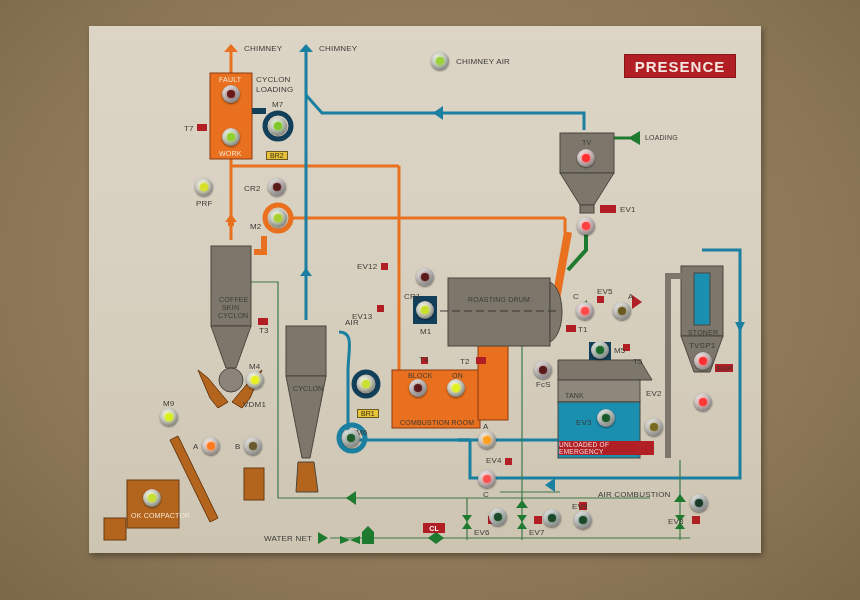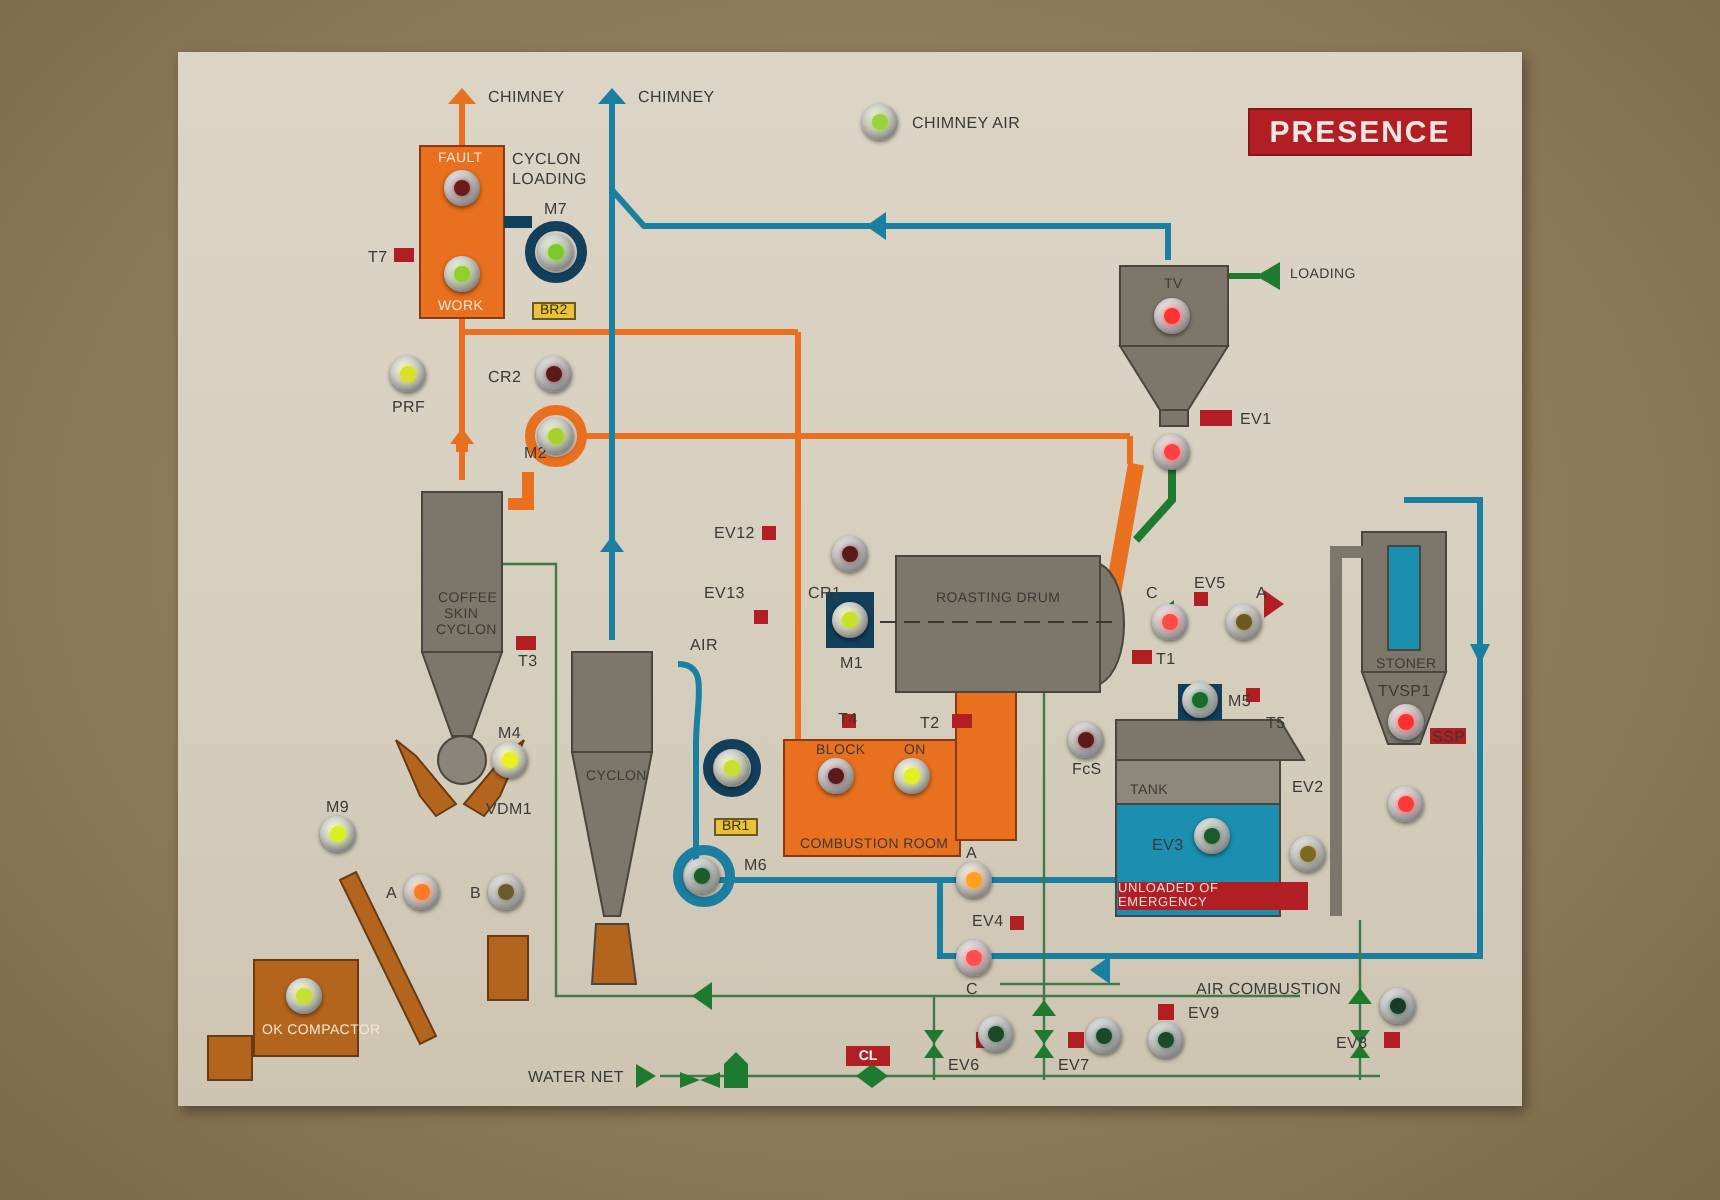--- a/index.html
+++ b/index.html
@@ -160,26 +160,26 @@
 <div class="lbl" style="left:456px;top:57px">CHIMNEY AIR</div>
 <div class="lbl w sm" style="left:219px;top:76px">FAULT</div>
 <div class="lbl w sm" style="left:219px;top:150px">WORK</div>
 <div class="lbl" style="left:256px;top:75px">CYCLON</div>
 <div class="lbl" style="left:256px;top:85px">LOADING</div>
 <div class="lbl" style="left:272px;top:100px">M7</div>
 <div class="tag" style="left:266px;top:151px">BR2</div>
 <div class="lbl" style="left:184px;top:124px">T7</div>
 <div class="lbl" style="left:196px;top:199px">PRF</div>
 <div class="lbl" style="left:244px;top:184px">CR2</div>
-<div class="lbl" style="left:262px;top:222px">M2</div>
+<div class="lbl" style="left:250px;top:222px">M2</div>
 <div class="lbl sm" style="left:645px;top:134px">LOADING</div>
 <div class="lbl sm" style="left:582px;top:139px">TV</div>
 <div class="lbl" style="left:620px;top:205px">EV1</div>
 <div class="lbl" style="left:357px;top:262px">EV12</div>
-<div class="lbl" style="left:352px;top:292px">EV13</div>
+<div class="lbl" style="left:352px;top:312px">EV13</div>
 <div class="lbl" style="left:345px;top:318px">AIR</div>
 <div class="lbl" style="left:404px;top:292px">CR1</div>
 <div class="lbl" style="left:420px;top:327px">M1</div>
 <div class="lbl sm" style="left:468px;top:296px">ROASTING DRUM</div>
 <div class="lbl" style="left:573px;top:292px">C</div>
 <div class="lbl" style="left:597px;top:287px">EV5</div>
 <div class="lbl" style="left:628px;top:292px">A</div>
 <div class="lbl" style="left:578px;top:325px">T1</div>
 <div class="lbl sm" style="left:219px;top:296px">COFFEE</div>
 <div class="lbl sm" style="left:222px;top:304px">SKIN</div>
@@ -188,36 +188,36 @@
 <div class="lbl" style="left:249px;top:362px">M4</div>
 <div class="lbl" style="left:243px;top:400px">VDM1</div>
 <div class="lbl sm" style="left:293px;top:385px">CYCLON</div>
 <div class="lbl" style="left:362px;top:378px">M3</div>
 <div class="tag" style="left:357px;top:409px">BR1</div>
 <div class="lbl" style="left:419px;top:355px">T4</div>
 <div class="lbl" style="left:460px;top:357px">T2</div>
 <div class="lbl sm" style="left:408px;top:372px">BLOCK</div>
 <div class="lbl sm" style="left:452px;top:372px">ON</div>
 <div class="lbl sm" style="left:400px;top:419px">COMBUSTION ROOM</div>
-<div class="lbl" style="left:372px;top:428px">M6</div>
+<div class="lbl" style="left:356px;top:428px">M6</div>
 <div class="lbl" style="left:614px;top:346px">M5</div>
 <div class="lbl" style="left:633px;top:357px">T5</div>
 <div class="lbl" style="left:536px;top:380px">FcS</div>
 <div class="lbl sm" style="left:565px;top:392px">TANK</div>
 <div class="lbl" style="left:646px;top:389px">EV2</div>
 <div class="lbl" style="left:576px;top:418px">EV3</div>
 <div class="emerg">UNLOADED OF EMERGENCY</div>
 <div class="lbl sm" style="left:688px;top:329px">STONER</div>
 <div class="lbl" style="left:689px;top:341px">TVSP1</div>
 <div class="lbl" style="left:716px;top:364px">SSP</div>
 <div class="lbl" style="left:483px;top:422px">A</div>
 <div class="lbl" style="left:486px;top:456px">EV4</div>
 <div class="lbl" style="left:483px;top:490px">C</div>
 <div class="lbl" style="left:598px;top:490px">AIR COMBUSTION</div>
-<div class="lbl" style="left:594px;top:502px">EV9</div>
+<div class="lbl" style="left:572px;top:502px">EV9</div>
 <div class="lbl" style="left:474px;top:528px">EV6</div>
 <div class="lbl" style="left:529px;top:528px">EV7</div>
 <div class="lbl" style="left:668px;top:517px">EV8</div>
 <div class="lbl" style="left:163px;top:399px">M9</div>
 <div class="lbl" style="left:193px;top:442px">A</div>
 <div class="lbl" style="left:235px;top:442px">B</div>
 <div class="lbl sm w" style="left:131px;top:512px">OK COMPACTOR</div>
 <div class="lbl" style="left:264px;top:534px">WATER NET</div>
 <div class="cl">CL</div>
 

